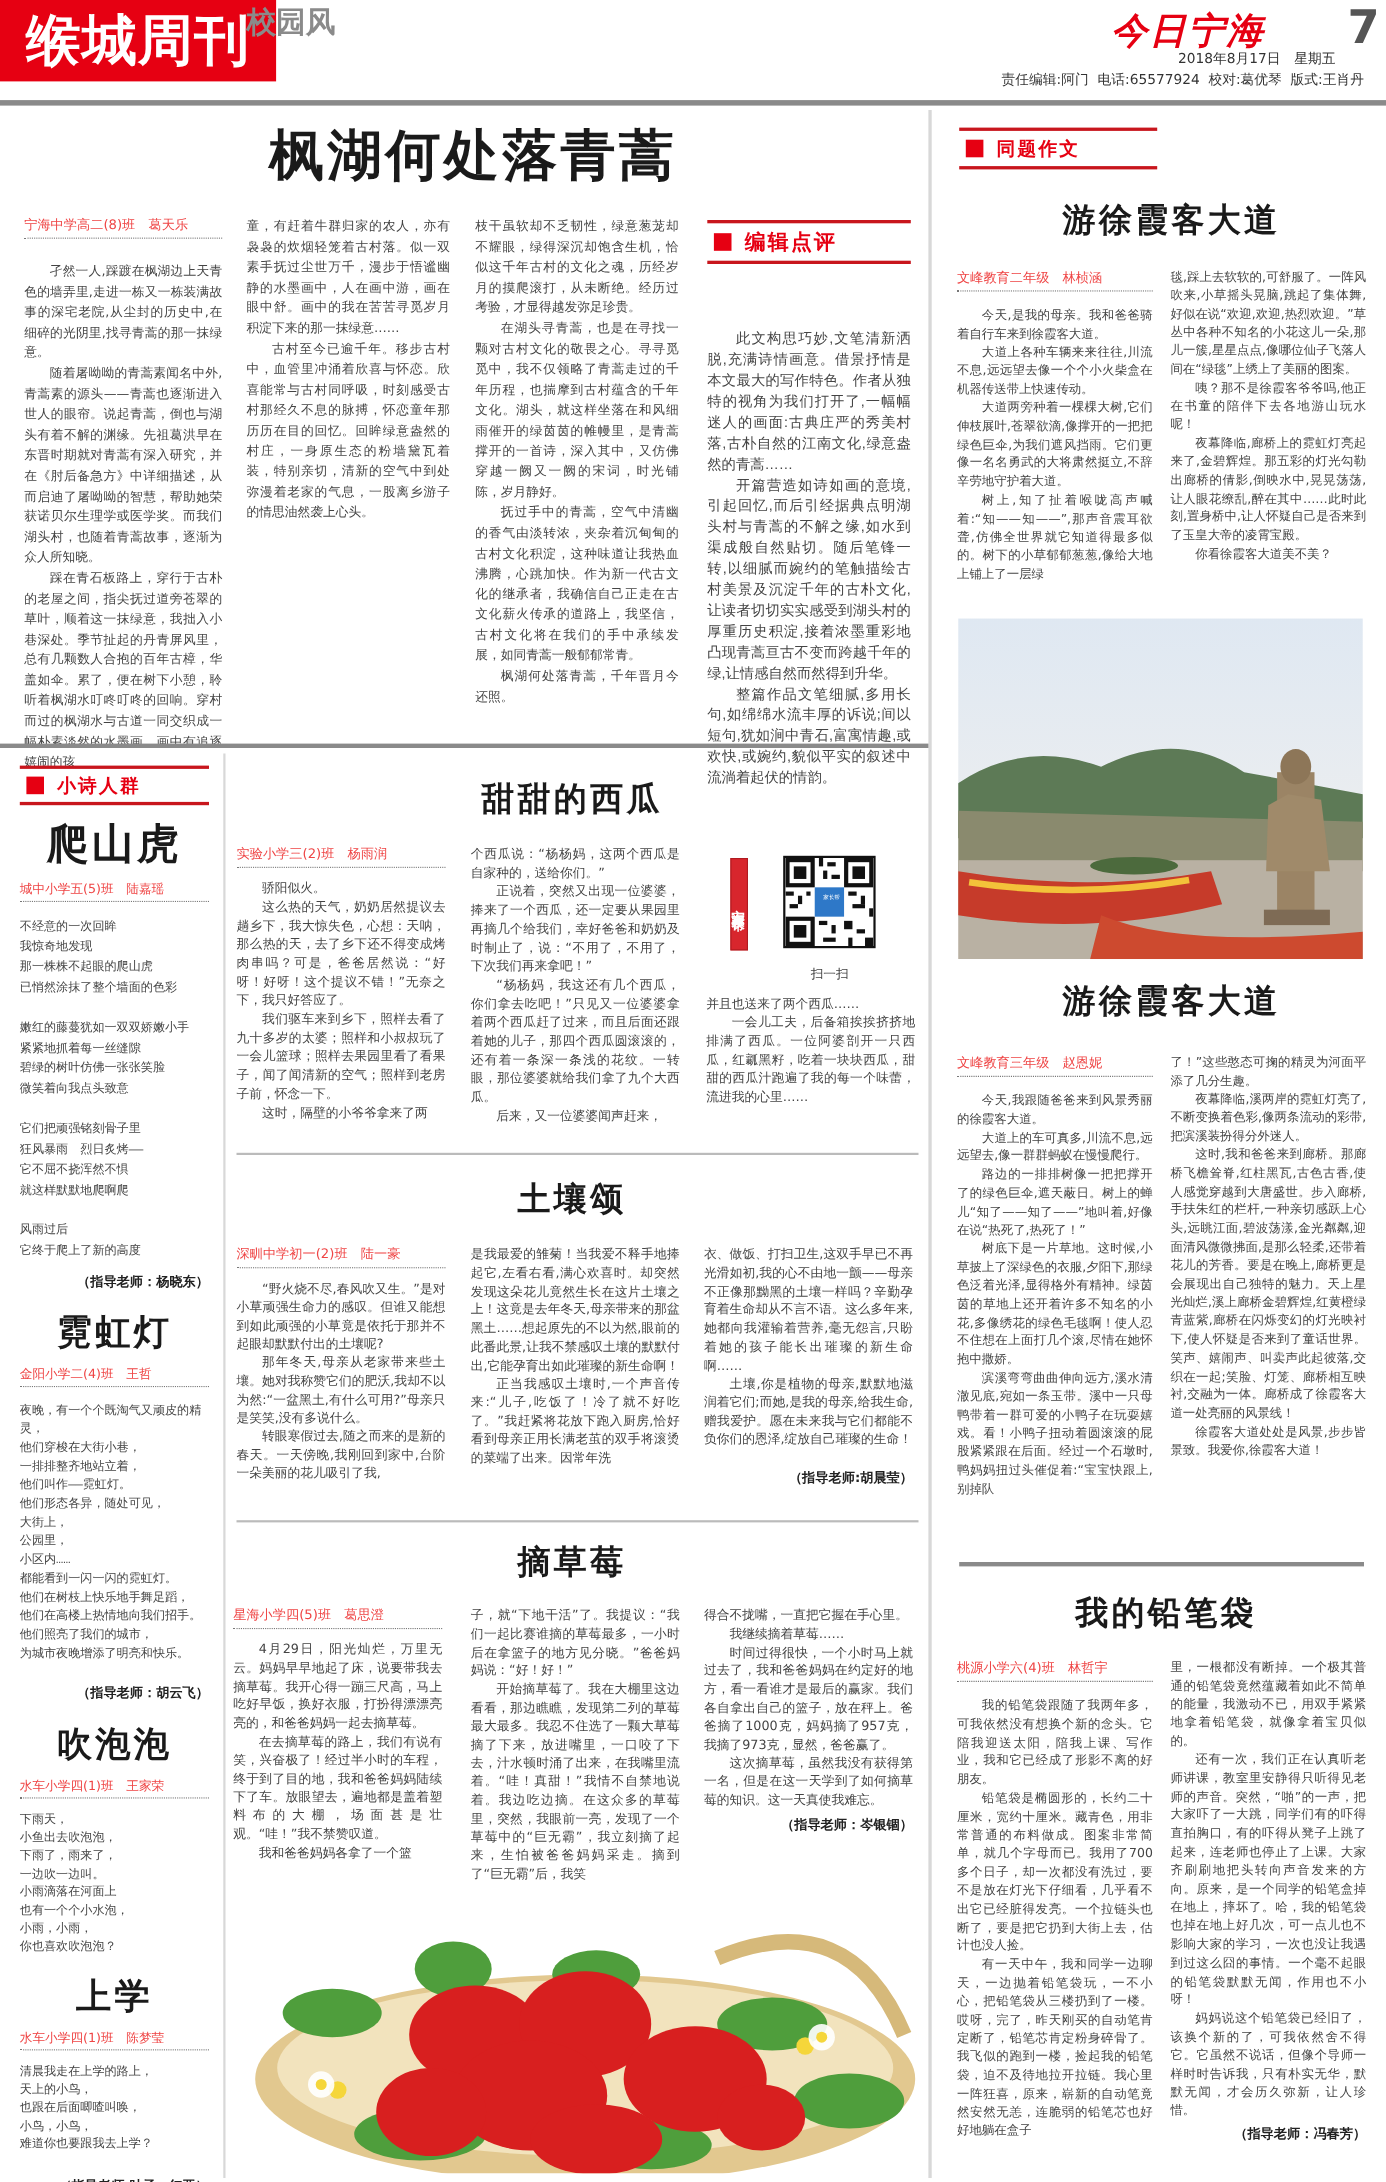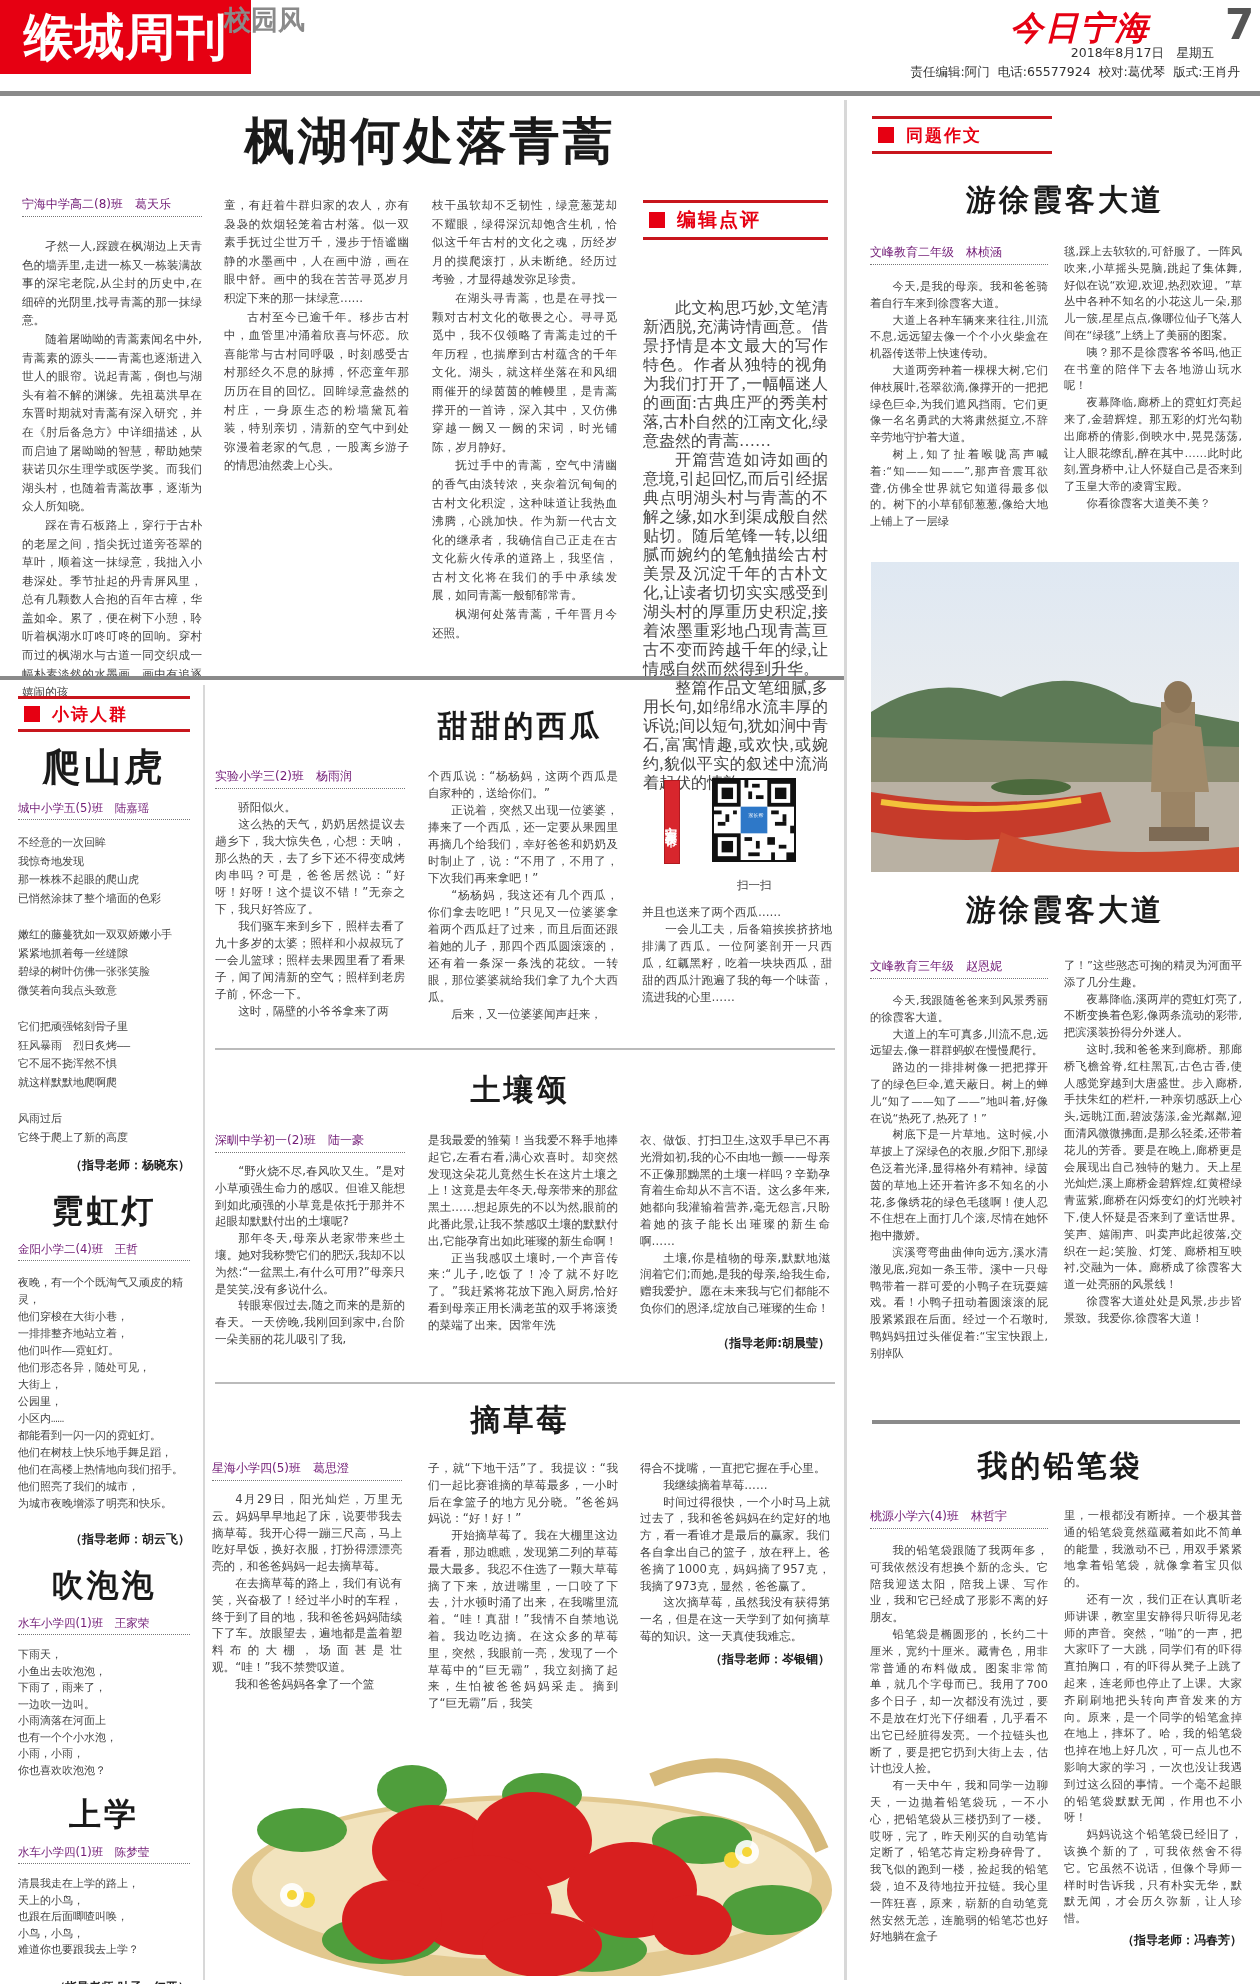--- a/index.html
+++ b/index.html
@@ -9,27 +9,27 @@
 .masthead{left:0;top:0;width:251px;height:74px;background:#e60012;color:#fff;font-weight:bold;font-size:50px;letter-spacing:1px;line-height:74px;text-align:center;font-family:"DejaVu Sans",sans-serif}
 .section-name{left:224px;top:2px;font-size:27px;font-weight:bold;color:#8a8a8a}
 .logo{left:1010px;top:6px;font-size:33px;color:#e60012;font-weight:bold;font-family:"DejaVu Serif",serif;font-style:italic;letter-spacing:2px}
 .pagenum{left:1225px;top:0px;font-size:42px;font-weight:bold;color:#555}
 .dateline{right:46px;top:45px;font-size:12.5px;color:#333;text-align:right}
 .infoline{right:20px;top:64px;font-size:12.5px;color:#333;text-align:right;word-spacing:4px}
 .topbar{left:0;top:91px;width:1260px;height:5px;background:#8a8a8a}
 .vdiv{background:#d8d8d8;width:3px}
 .hdiv{background:#8a8a8a;height:4px}
 .title{font-weight:bold;color:#1a1a1a;text-align:center;letter-spacing:3px;font-family:"DejaVu Sans",sans-serif}
-.byline{font-size:12px;color:#701a75;border-bottom:1px dotted #777;padding-bottom:3px;white-space:nowrap}
+.byline{font-size:12px;color:#ef4444;border-bottom:1px dotted #777;padding-bottom:3px;white-space:nowrap}
 .body{font-size:11.6px;line-height:18.6px;color:#444;text-align:justify;text-indent:2em}
 .body p{text-indent:2em}
 .sec-head{height:40px;border-top:3px solid #c8161d;border-bottom:3px solid #c8161d;display:flex;align-items:center;padding-left:6px}
 .sec-head .sq{width:16px;height:16px;background:#e60012;margin-right:12px}
 .sec-head .lbl{font-size:19px;font-weight:bold;color:#e60012;letter-spacing:2px}
-.comment{font-family:Liberation Serif, serif;font-size:16px;line-height:19px;color:#444;text-align:justify}
+.comment{font-family:Liberation Sans, sans-serif;font-size:13px;line-height:19px;color:#444;text-align:justify}
 .comment p{text-indent:2em}
 .poem{font-family:Liberation Mono, monospace;font-size:11px;line-height:18.5px;color:#444}
 .poem .stanza{margin-bottom:18px}
 .teacher{font-size:12px;font-weight:bold;color:#222;text-align:right}
 .img-box{overflow:hidden}
 </style>
 </head>
 <body>
 
 <div class="abs masthead">缑城周刊</div>

